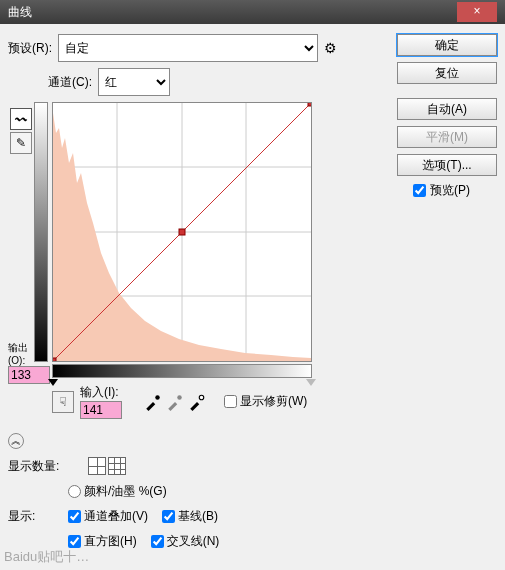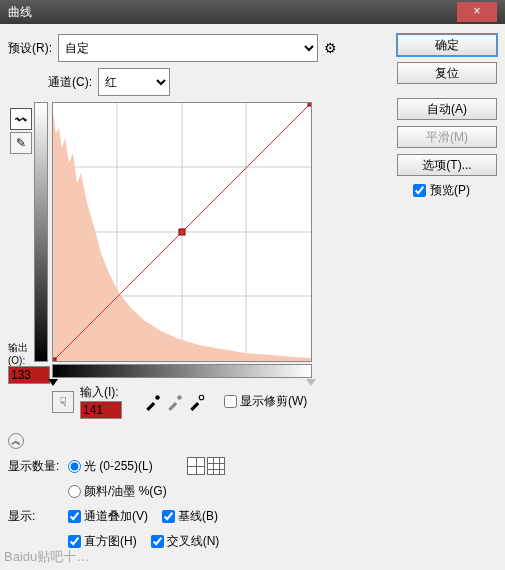--- a/index.html
+++ b/index.html
@@ -29,21 +29,21 @@
 .grid line { stroke: #ccc; stroke-width: 1; }
 .hist { fill: #f7c9b4; }
 .curve-line { stroke: #c33; stroke-width: 1; fill: none; }
 .pt { fill: #c33; stroke: #800; }
 .grad-h { width: 260px; height: 14px; background: linear-gradient(to right, #000, #fff); border: 1px solid #888; margin-left: 14px; margin-top: 2px; position: relative; }
 .tri { position: absolute; top: 14px; width: 0; height: 0; border-left: 5px solid transparent; border-right: 5px solid transparent; border-top: 7px solid #555; }
 .tri.black { left: -5px; border-top-color: #000; }
 .tri.white { right: -5px; border-top-color: #bbb; }
 .out-box { position: absolute; left: -30px; bottom: -6px; width: 40px; }
 .out-box .lbl, .in-box .lbl { display: block; font-size: 10px; }
-.num-in { width: 42px; height: 18px; border: 1px solid #888; text-align: left; padding: 0 2px; background: #b91c1c; }
+.num-in { width: 42px; height: 18px; border: 1px solid #888; text-align: left; padding: 0 2px; background: #f9a8d4; }
 .in-row { display: flex; align-items: center; margin-top: 6px; margin-left: 44px; }
 .in-row .lbl-col { width: 54px; }
 .hand { width: 22px; height: 22px; border: 1px solid #888; margin-right: 6px; text-align: center; line-height: 20px; cursor: pointer; }
 .droppers { display: flex; gap: 4px; margin: 0 10px; }
 .dropper { width: 18px; height: 18px; cursor: pointer; }
 .show-clip { display: flex; align-items: center; margin-left: 8px; }
 .show-clip input { margin-right: 3px; }
 .opts-hdr { display: flex; align-items: center; margin-top: 14px; }
 .chev { width: 16px; height: 16px; border: 1px solid #888; border-radius: 8px; text-align: center; line-height: 13px; margin-right: 6px; font-size: 10px; cursor: pointer; }
 .opt-row { display: flex; align-items: center; margin-top: 8px; }
@@ -141,24 +141,20 @@
           <span>显示修剪(W)</span>
       </label>
     </div>
 
     <div class="opts-hdr">
       <span class="chev">︽</span>
     </div>
 
     <div class="opt-row">
       <span class="opt-lbl">显示数量:</span>
-      <label>
-          <input type="radio" name="amt" checked="" style="">
-          <span>光 (0-255)(L)</span>
-        </label>
       <div class="grid-icons">
         <div class="gi g4"></div>
         <div class="gi g9"></div>
       </div>
     </div>
     <div class="opt-row">
       <span class="opt-lbl"></span>
       <label>
           <input type="radio" name="amt" style="">
           <span>颜料/油墨 %(G)</span>

